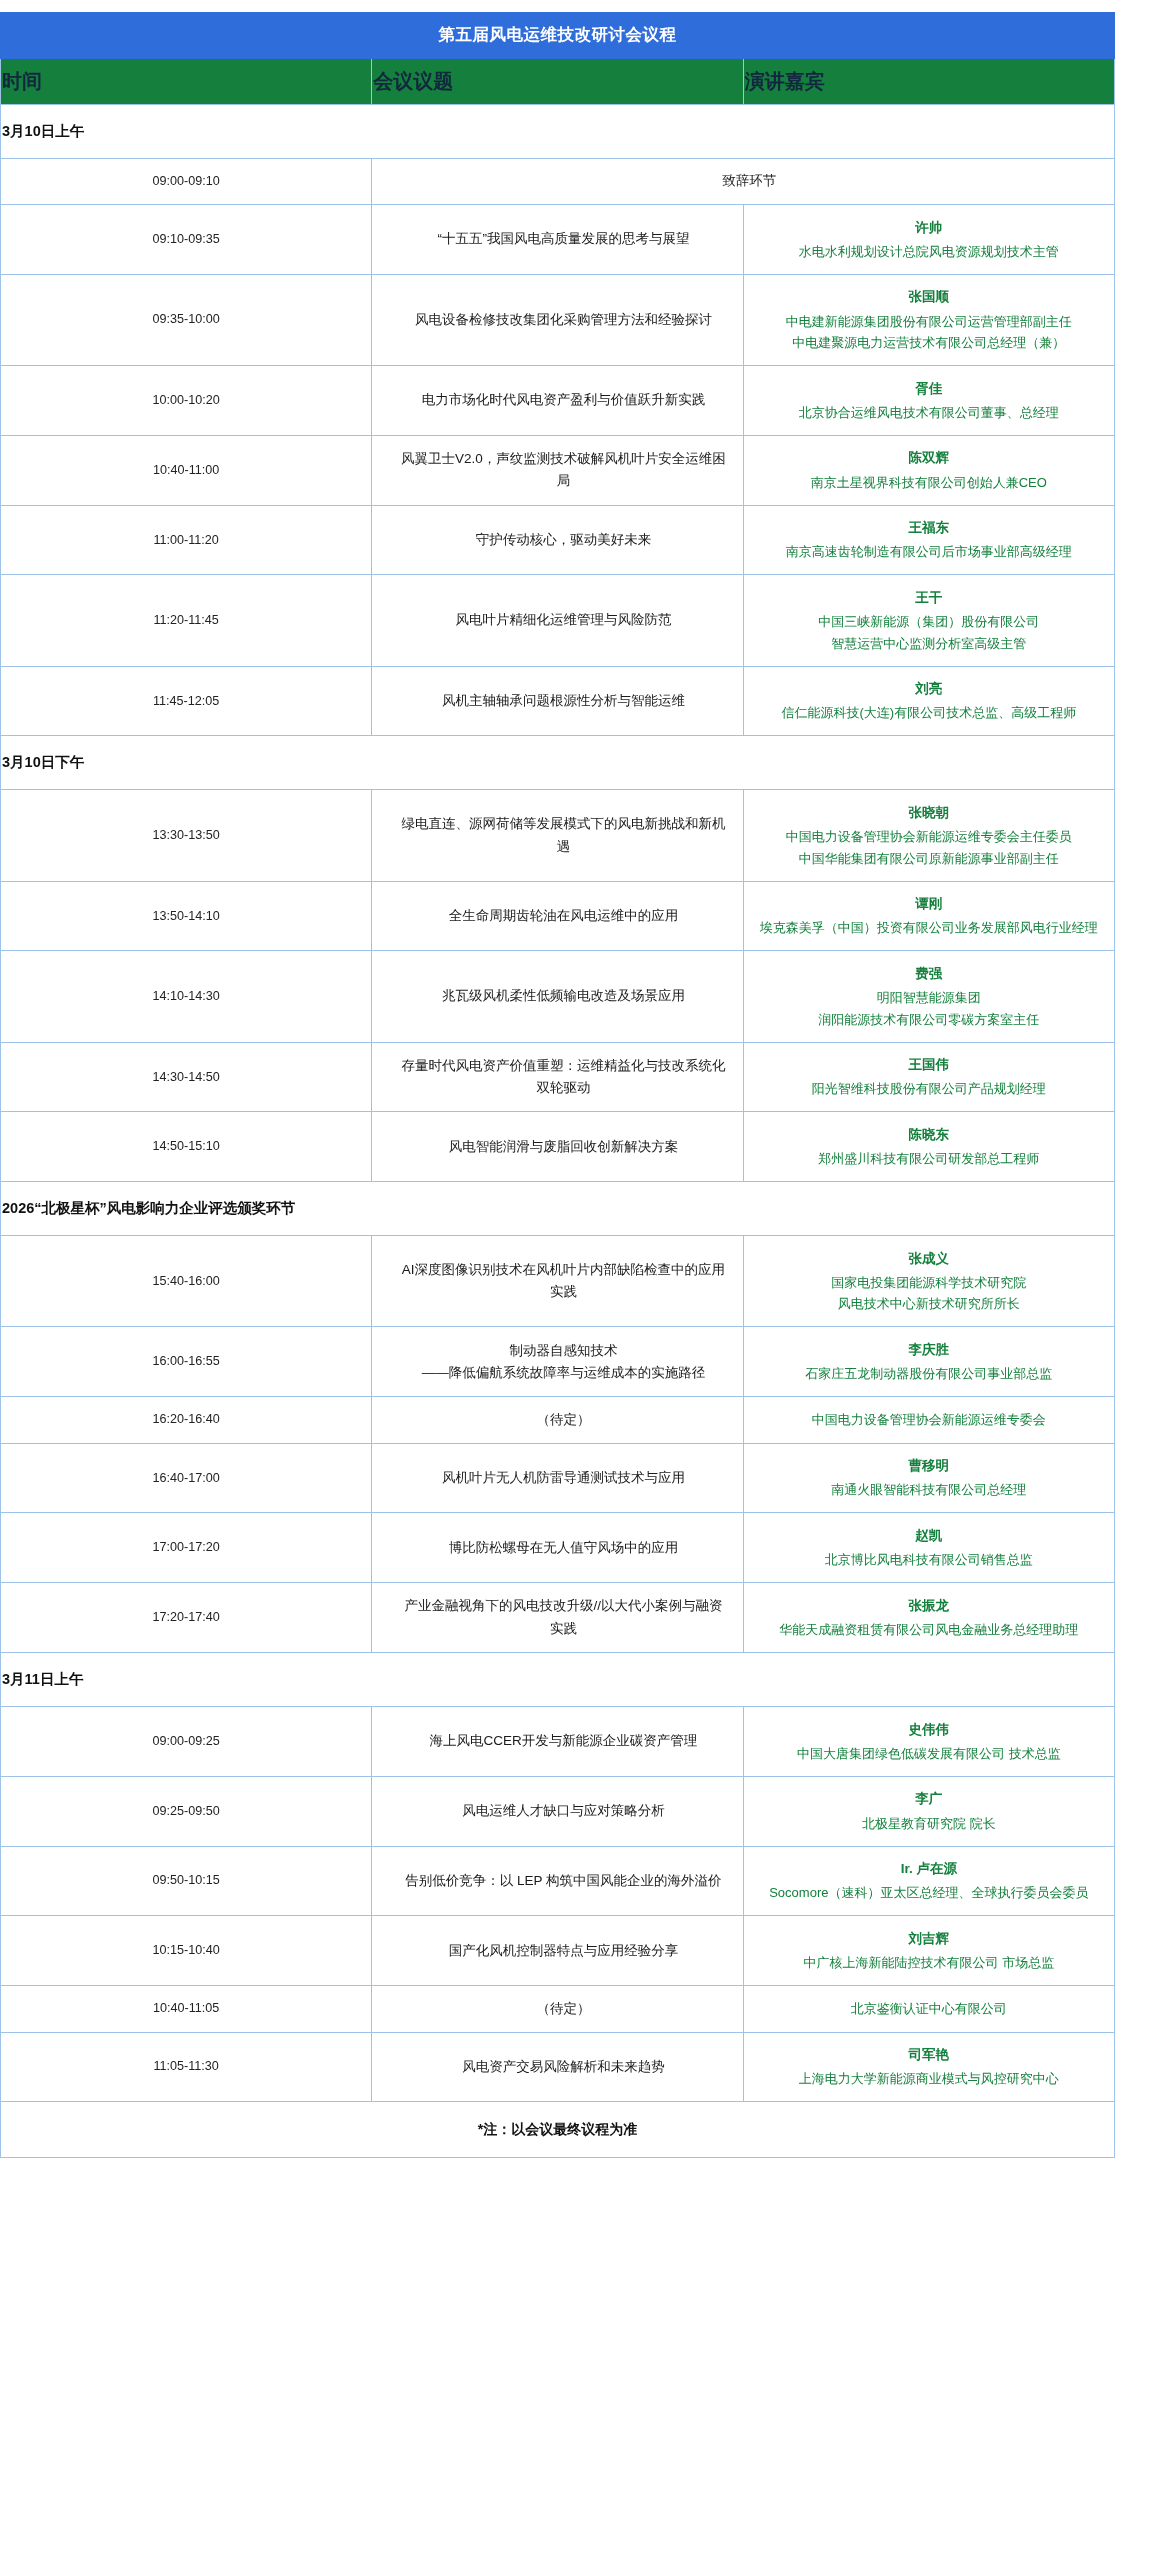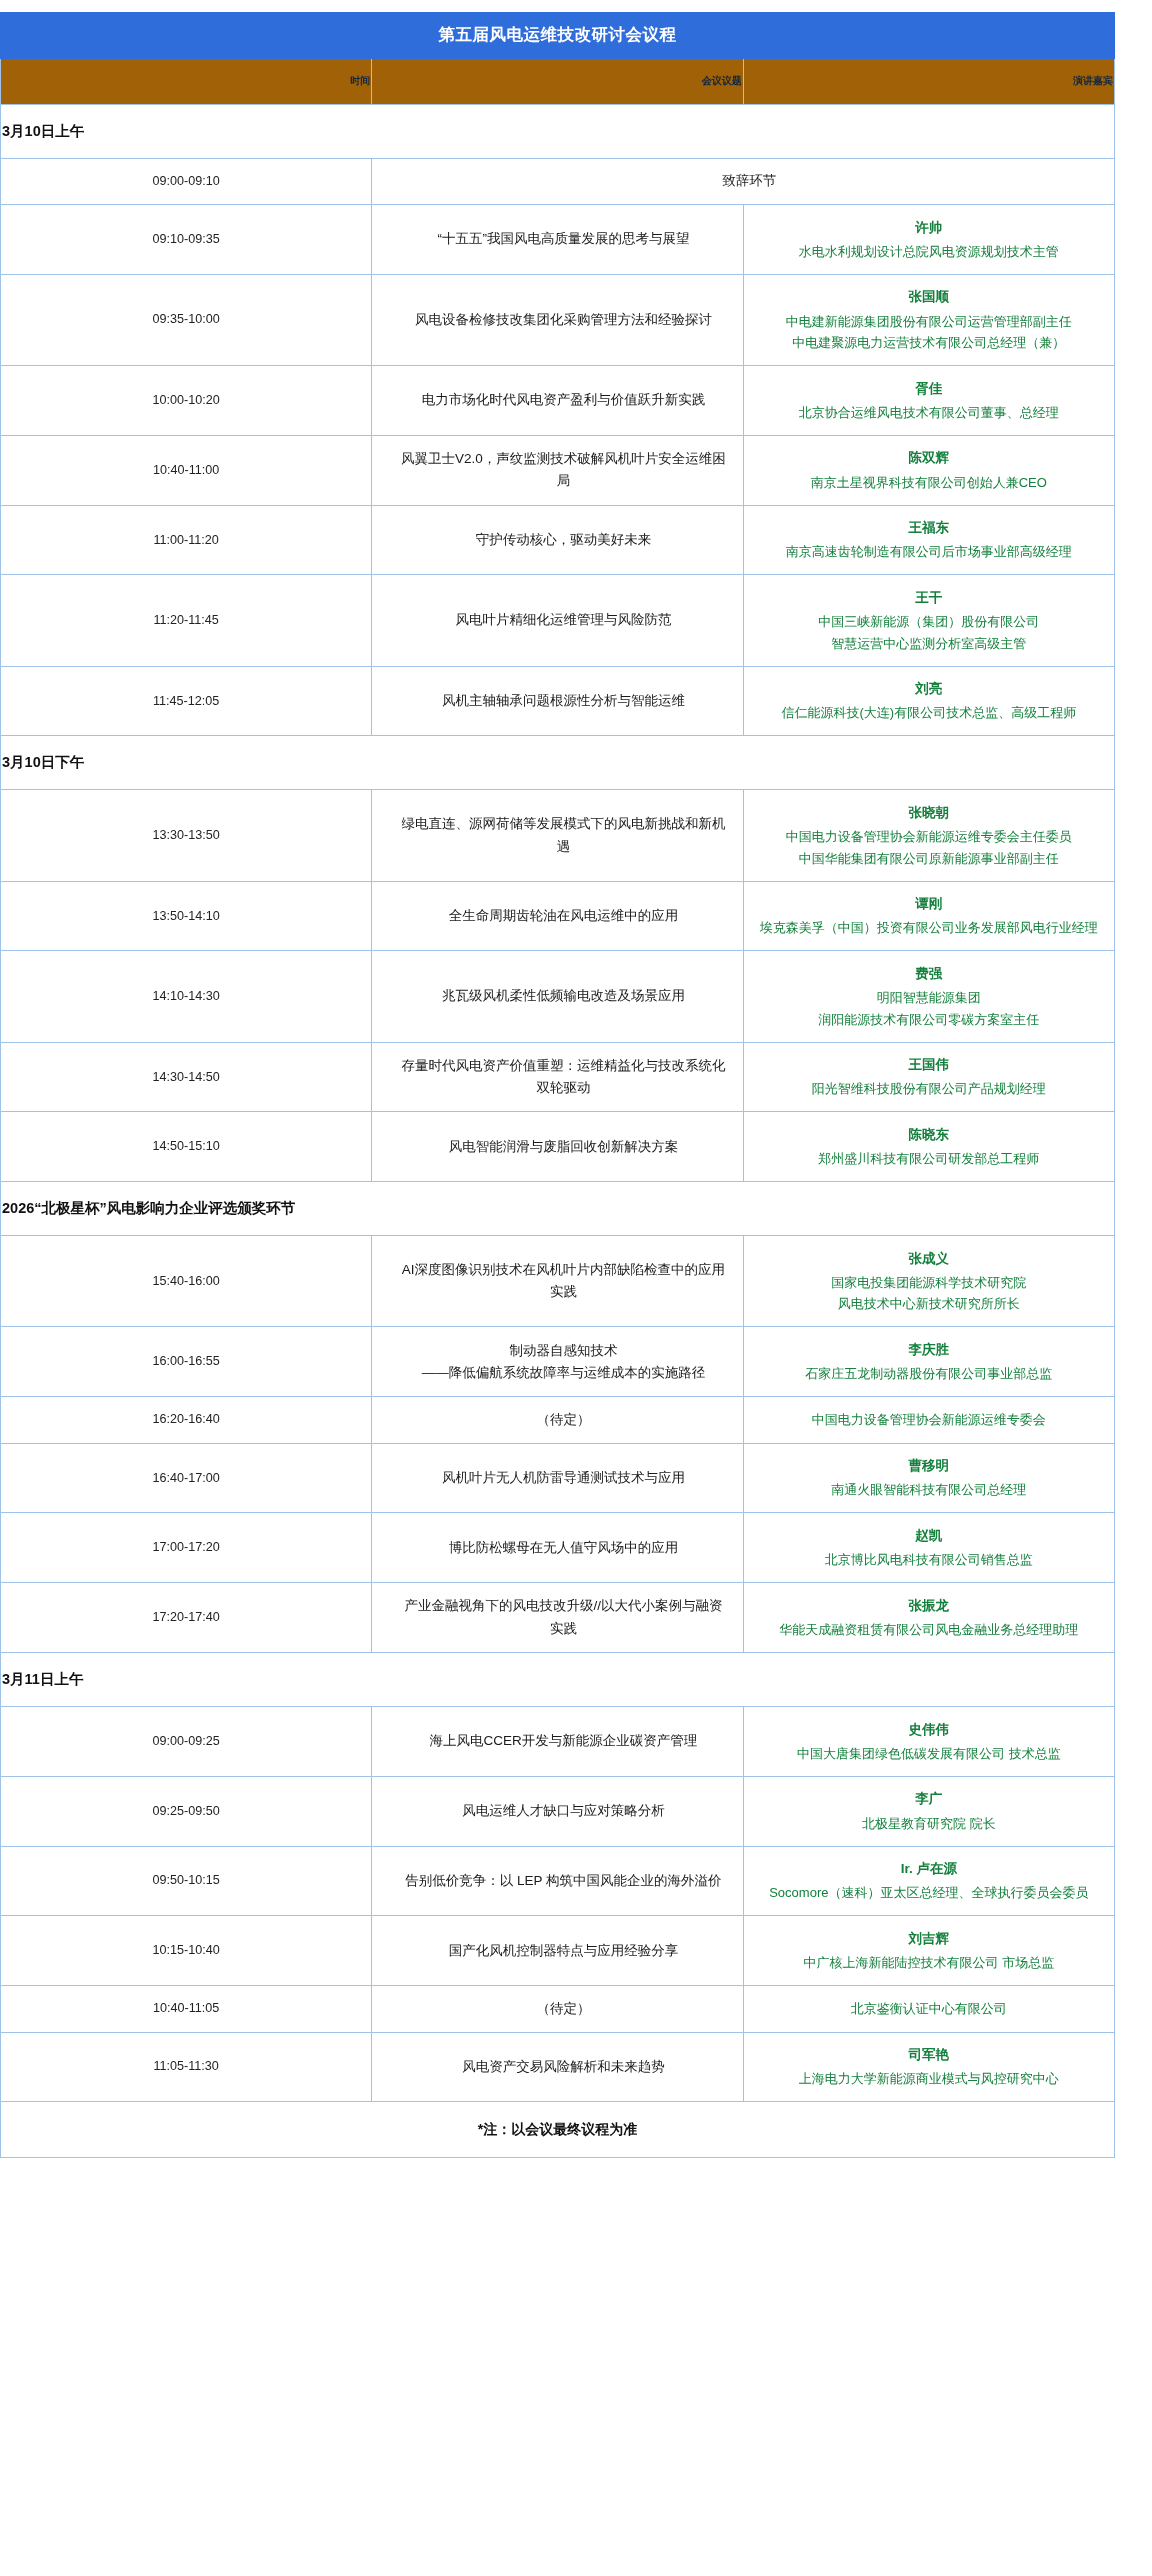--- a/index.html
+++ b/index.html
@@ -36,25 +36,25 @@
     color: #ffffff;
     font-size: 16.5px;
     font-weight: bold;
     text-align: center;
     height: 46px;
     letter-spacing: 0.5px;
     border: 1px solid #2f6ddb !important;
   }
   
   .col-head {
-    background: #a16207;
+    background: #15803d;
     color: #12263f;
     font-weight: bold;
-    font-size: 10px;
-    text-align: right;
+    font-size: 20px;
+    text-align: left;
     height: 46px;
   }
   
   .section-row td {
     text-align: left;
     font-weight: bold;
     font-size: 14.5px;
     height: 54px;
     background: #ffffff;
     color: #111111;

